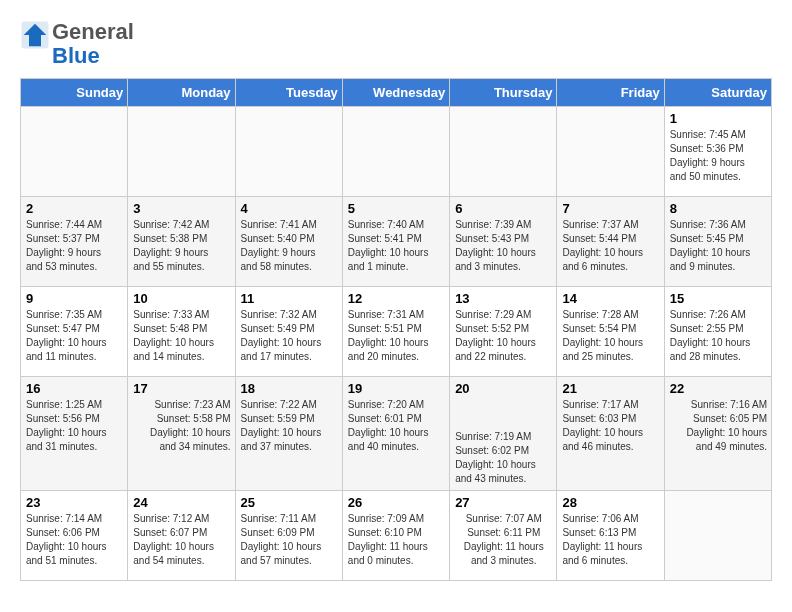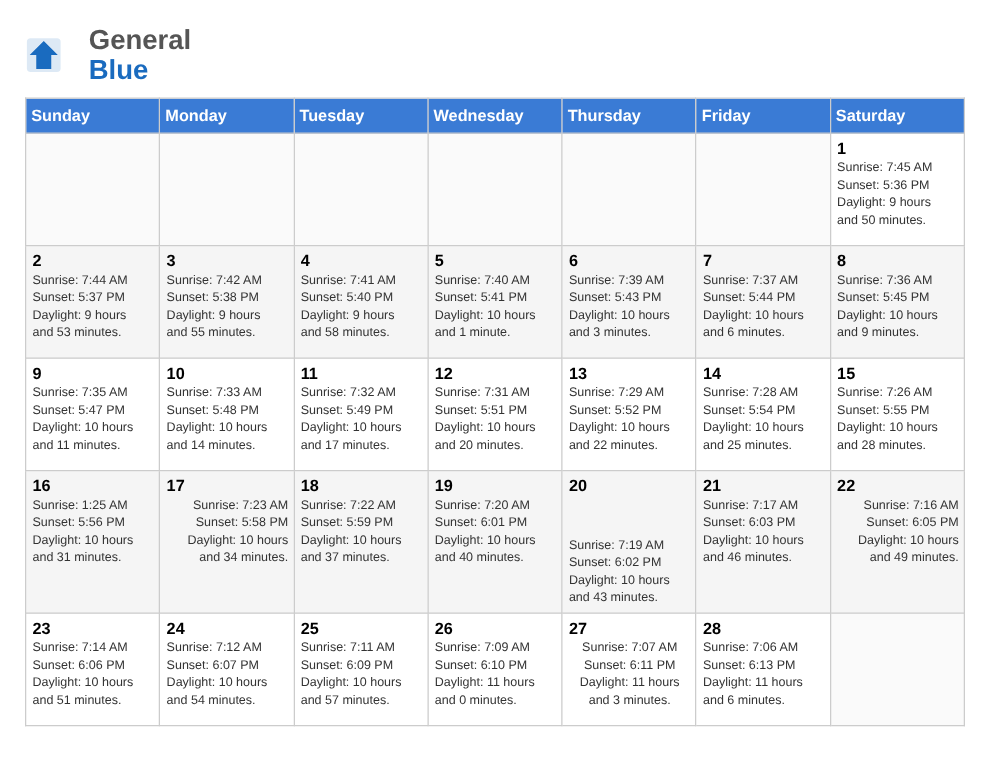--- a/index.html
+++ b/index.html
@@ -11,22 +11,20 @@
       padding: 20px;
     }
     .header {
       display: flex;
       justify-content: space-between;
       align-items: flex-start;
       margin-bottom: 10px;
     }
     .logo {
       display: flex;
-      align-items: center;
-      gap: 19px;
     }
     .logo-text {
       font-size: 22px;
       font-weight: bold;
       line-height: 1.1;
     }
     .logo-general { color: #555; }
     .logo-blue { color: #1a6bbf; }
     .logo-icon {
       width: 30px;
@@ -49,21 +47,21 @@
       width: 100%;
       border-collapse: collapse;
       table-layout: fixed;
     }
     thead th {
       background: #3a7bd5;
       color: #fff;
       font-size: 13px;
       font-weight: bold;
       padding: 6px 4px;
-      text-align: left;
+      text-align: right;
       border: 1px solid #ccc;
     }
     td {
       vertical-align: top;
       border: 1px solid #ccc;
       padding: 4px 4px 4px 5px;
       font-size: 10.5px;
       height: 90px;
       background: #fff;
     }
@@ -219,21 +217,21 @@
         <td>
           <span class="day-num">14</span>
           <div class="day-info" style="white-space: pre-line;">Sunrise: 7:28 AM
 Sunset: 5:54 PM
 Daylight: 10 hours
 and 25 minutes.</div>
         </td>
         <td>
           <span class="day-num">15</span>
           <div class="day-info" style="white-space: pre-line;">Sunrise: 7:26 AM
-Sunset: 5:55 PM
+Sunset: 2:55 PM
 Daylight: 10 hours
 and 28 minutes.</div>
         </td>
       </tr>
       <tr>
         <td>
           <span class="day-num">16</span>
           <div class="day-info" style="white-space: pre-line;">Sunrise: 1:25 AM
 Sunset: 5:56 PM
 Daylight: 10 hours

